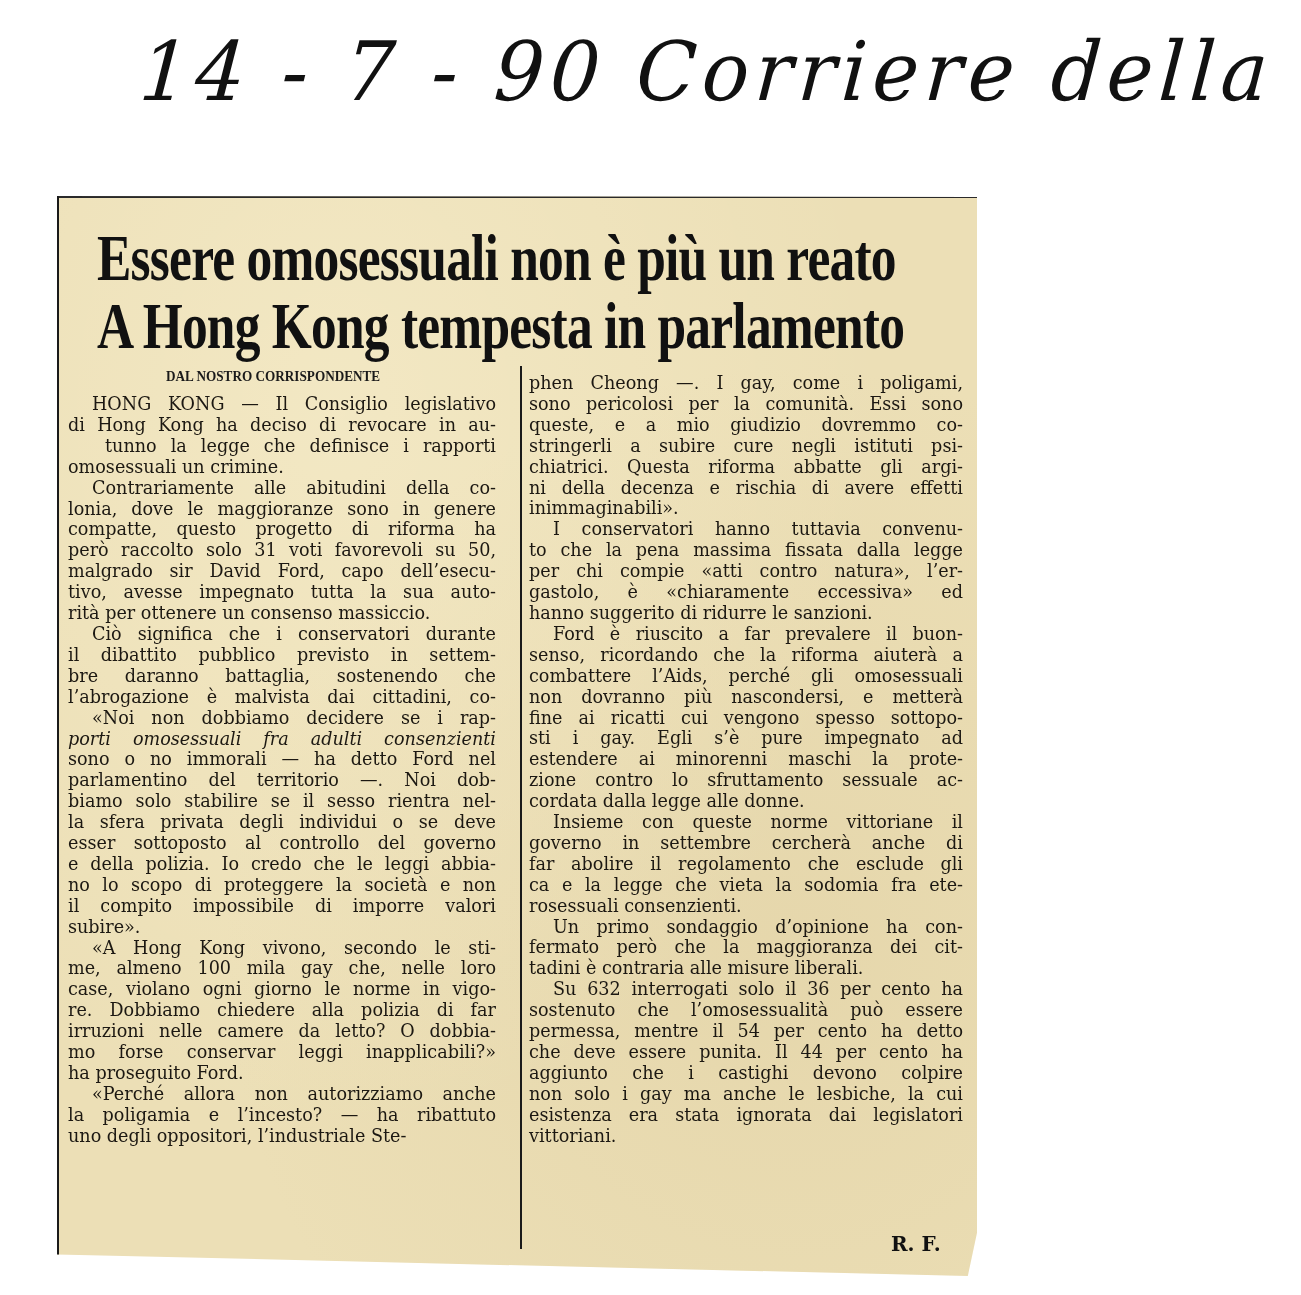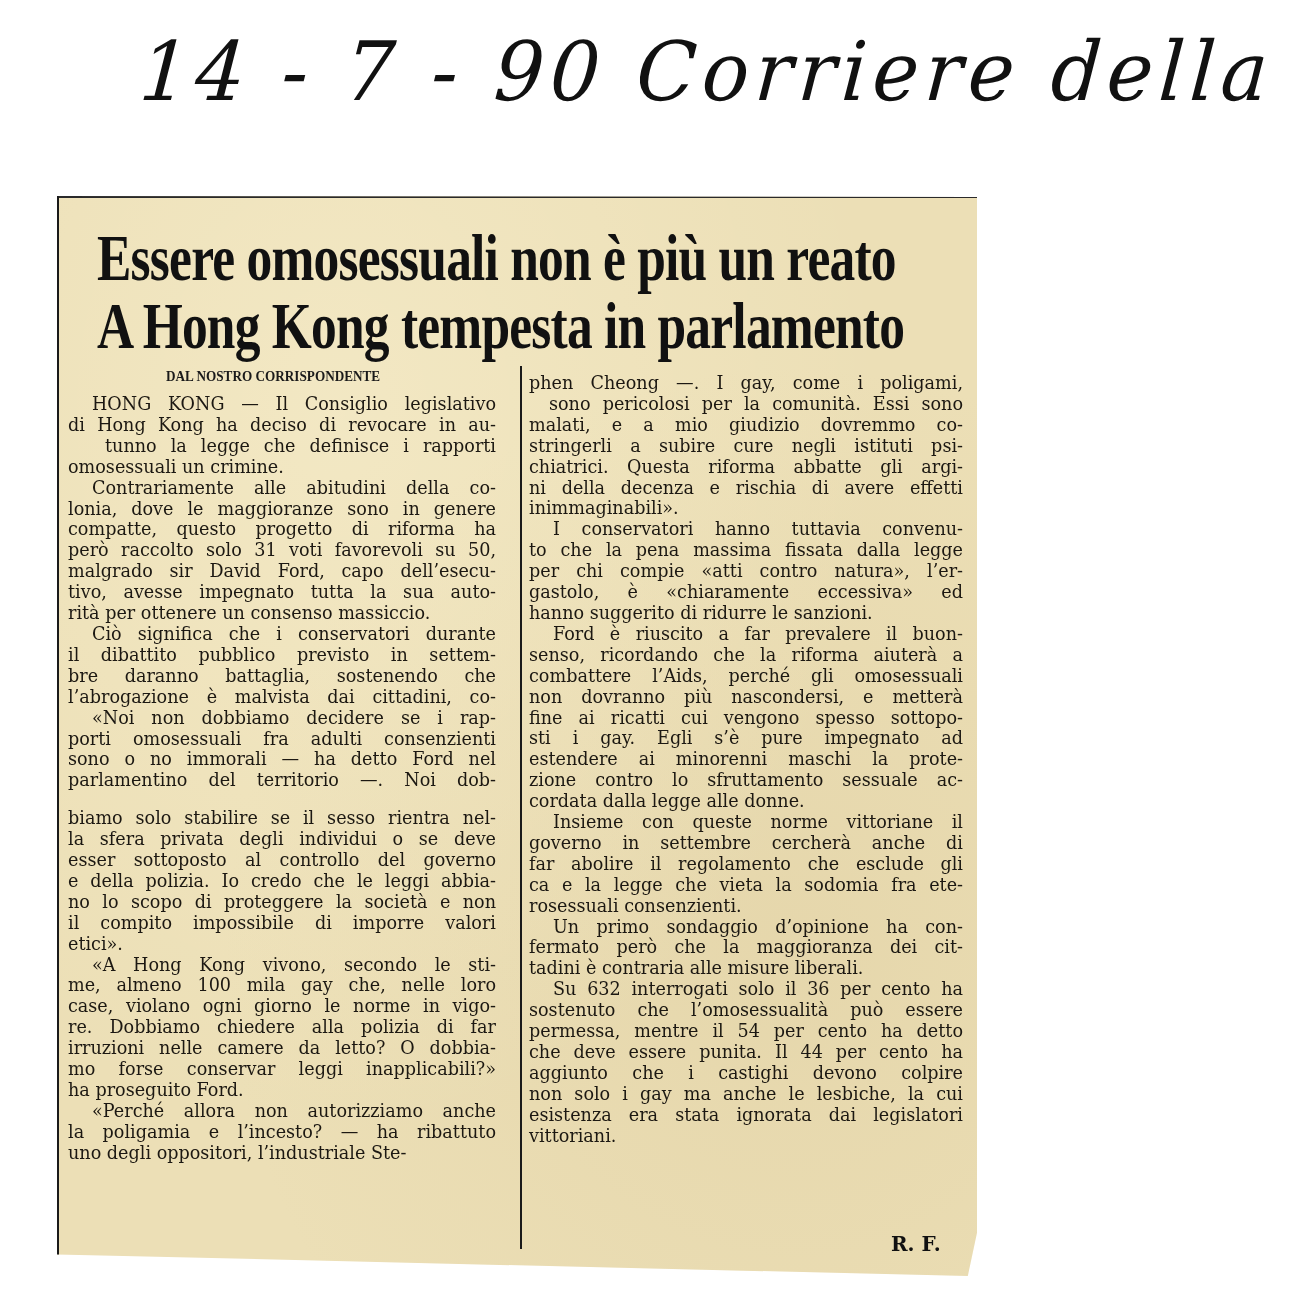--- a/index.html
+++ b/index.html
@@ -83,52 +83,52 @@
         <span class="line last" style="display: block;">rità per ottenere un consenso massiccio.</span>
       </p>
       <p>
         <span class="line" style="text-indent: 24px; display: block;">Ciò significa che i conservatori durante</span>
         <span class="line" style="display: block;">il dibattito pubblico previsto in settem-</span>
         <span class="line" style="display: block;">bre daranno battaglia, sostenendo che</span>
         <span class="line" style="display: block;">l’abrogazione è malvista dai cittadini, co-</span>
       </p>
       <p>
         <span class="line" style="text-indent: 24px; display: block;">«Noi non dobbiamo decidere se i rap-</span>
-        <span class="line" style="display: block;">porti omosessuali fra adulti consenzienti</span>
+        <span class="line" style="display: block; font-style: italic;">porti omosessuali fra adulti consenzienti</span>
         <span class="line" style="display: block;">sono o no immorali — ha detto Ford nel</span>
         <span class="line" style="display: block;">parlamentino del territorio —. Noi dob-</span>
-        <span class="line" style="display: block; margin-top: 17px;">biamo solo stabilire se il sesso rientra nel-</span>
+        <span class="line" style="display: block;">biamo solo stabilire se il sesso rientra nel-</span>
         <span class="line" style="display: block;">la sfera privata degli individui o se deve</span>
         <span class="line" style="display: block;">esser sottoposto al controllo del governo</span>
         <span class="line" style="display: block;">e della polizia. Io credo che le leggi abbia-</span>
         <span class="line" style="display: block;">no lo scopo di proteggere la società e non</span>
         <span class="line" style="display: block;">il compito impossibile di imporre valori</span>
-        <span class="line last" style="display: block;">etici».</span>
+        <span class="line last" style="display: block;">subire».</span>
       </p>
       <p>
         <span class="line" style="text-indent: 24px; display: block;">«A Hong Kong vivono, secondo le sti-</span>
         <span class="line" style="display: block;">me, almeno 100 mila gay che, nelle loro</span>
         <span class="line" style="display: block;">case, violano ogni giorno le norme in vigo-</span>
         <span class="line" style="display: block;">re. Dobbiamo chiedere alla polizia di far</span>
         <span class="line" style="display: block;">irruzioni nelle camere da letto? O dobbia-</span>
         <span class="line" style="display: block;">mo forse conservar leggi inapplicabili?»</span>
         <span class="line last" style="display: block;">ha proseguito Ford.</span>
       </p>
       <p>
         <span class="line" style="text-indent: 24px; display: block;">«Perché allora non autorizziamo anche</span>
         <span class="line" style="display: block;">la poligamia e l’incesto? — ha ribattuto</span>
         <span class="line last" style="display: block;">uno degli oppositori, l’industriale Ste-</span>
       </p>
     </div>
   <div class="divider"></div>
   <div class="col col-right" id="col-right">
       <p>
         <span class="line" style="display: block;">phen Cheong —. I gay, come i poligami,</span>
-        <span class="line" style="display: block; margin-left: 20px;">sono pericolosi per la comunità. Essi sono</span>
-        <span class="line" style="display: block;">malati, e a mio giudizio dovremmo co-</span>
+        <span class="line" style="display: block;">sono pericolosi per la comunità. Essi sono</span>
+        <span class="line" style="display: block;">queste, e a mio giudizio dovremmo co-</span>
         <span class="line" style="display: block;">stringerli a subire cure negli istituti psi-</span>
         <span class="line" style="display: block;">chiatrici. Questa riforma abbatte gli argi-</span>
         <span class="line" style="display: block;">ni della decenza e rischia di avere effetti</span>
         <span class="line last" style="display: block;">inimmaginabili».</span>
       </p>
       <p>
         <span class="line" style="text-indent: 24px; display: block;">I conservatori hanno tuttavia convenu-</span>
         <span class="line" style="display: block;">to che la pena massima fissata dalla legge</span>
         <span class="line" style="display: block;">per chi compie «atti contro natura», l’er-</span>
         <span class="line" style="display: block;">gastolo, è «chiaramente eccessiva» ed</span>

